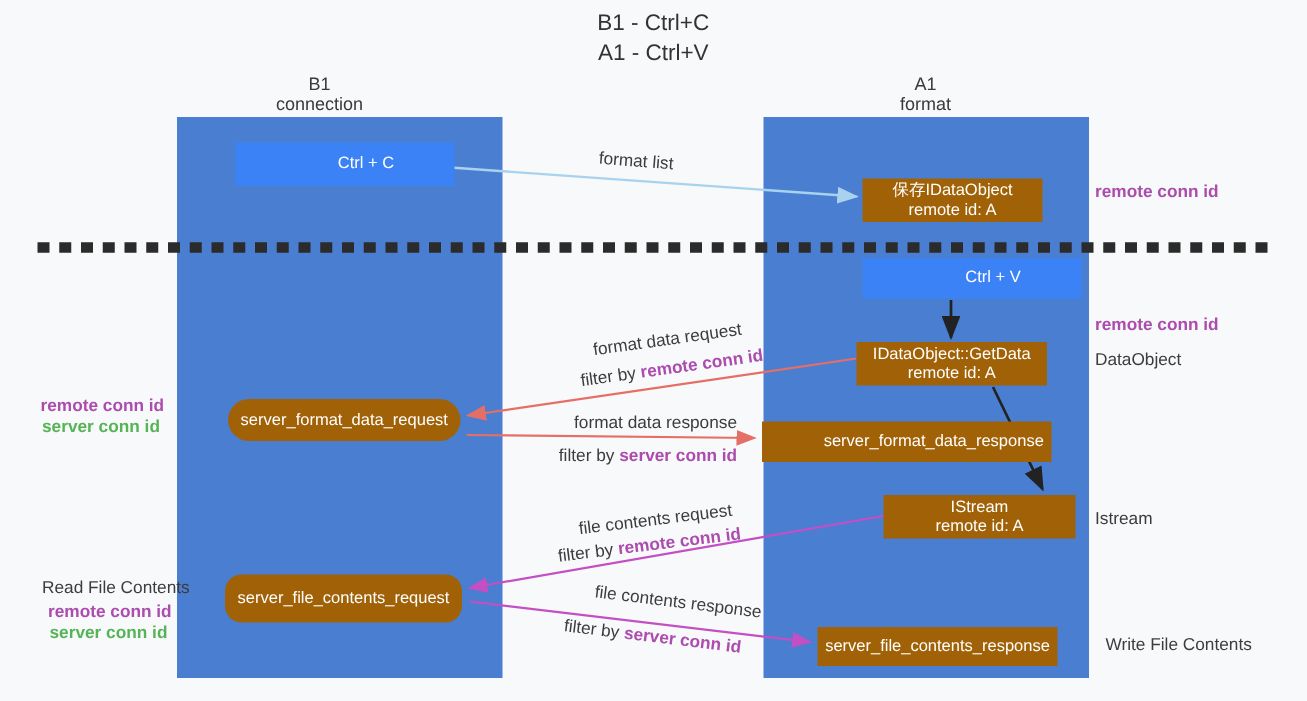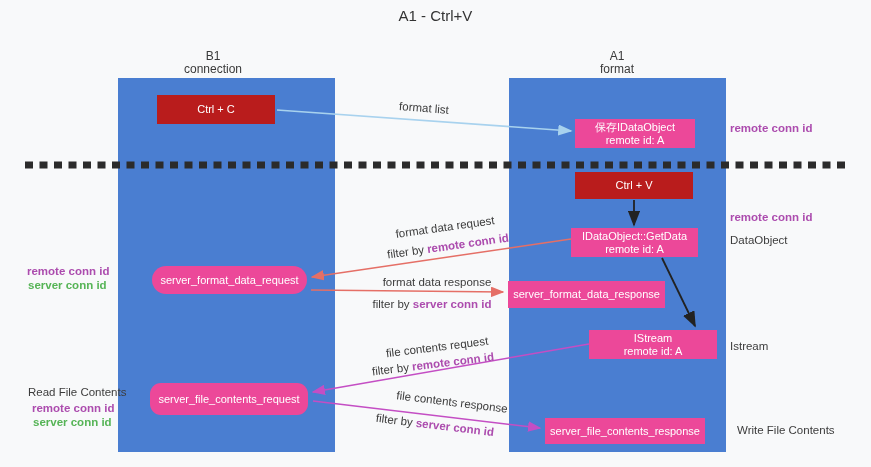--- a/index.html
+++ b/index.html
@@ -15,33 +15,34 @@
     position:absolute; top:50px; width:120px; text-align:center;
     font-size:12px; line-height:13px; color:#3a3a3a;
   }
   .col { position:absolute; top:78px; width:217px; height:374px; background:#4A7ED1; }
   svg.layer { position:absolute; left:0; top:0; pointer-events:none; }
   .box {
     position:absolute; display:flex; flex-direction:column; align-items:center;
     justify-content:center; color:#fff; font-size:11px; line-height:13px;
     text-align:center; white-space:nowrap;
   }
-  .green  { background:#b91c1c; }
-  .orange { background:#ec4899; }
+  .green  { background:#3b82f6;padding-left:28px; }
+  .orange { background:#a16207; }
   .lbl { position:absolute; font-size:11.5px; color:#3c3c3c; white-space:nowrap; }
   .ctr { transform:translate(-50%,-50%); }
   .purple { color:#AC4CAE; font-weight:bold; }
   .greentx { color:#56B456; font-weight:bold; }
 </style>
 </head>
 <body>
 
 <div class="canvas">
 
   <div class="title">
+    <div>B1 - Ctrl+C</div>
     <div>A1 - Ctrl+V</div>
   </div>
 
   <div class="colhead" style="left:153px;text-align:center;">
     <div>B1</div>
     <div>connection</div>
   </div>
   <div class="colhead" style="left:557px;">
     <div>A1</div>
     <div>format</div>
@@ -95,21 +96,21 @@
 
   <div class="box orange" style="left:571px;top:228px;width:127px;height:29px;">
     <div>IDataObject::GetData</div>
     <div>remote id: A</div>
   </div>
 
   <div class="box orange" style="left:152px;top:266px;width:155px;height:28px;border-radius:14px;">
     <div>server_format_data_request</div>
   </div>
 
-  <div class="box orange" style="left:508px;top:281px;width:157px;height:27px;">
+  <div class="box orange" style="left:508px;top:281px;width:157px;height:27px;padding-left:36px;">
     <div>server_format_data_response</div>
   </div>
 
   <div class="box orange" style="left:589px;top:330px;width:128px;height:29px;">
     <div>IStream</div>
     <div>remote id: A</div>
   </div>
 
   <div class="box orange" style="left:150px;top:383px;width:158px;height:32px;border-radius:11px;">
     <div>server_file_contents_request</div>

